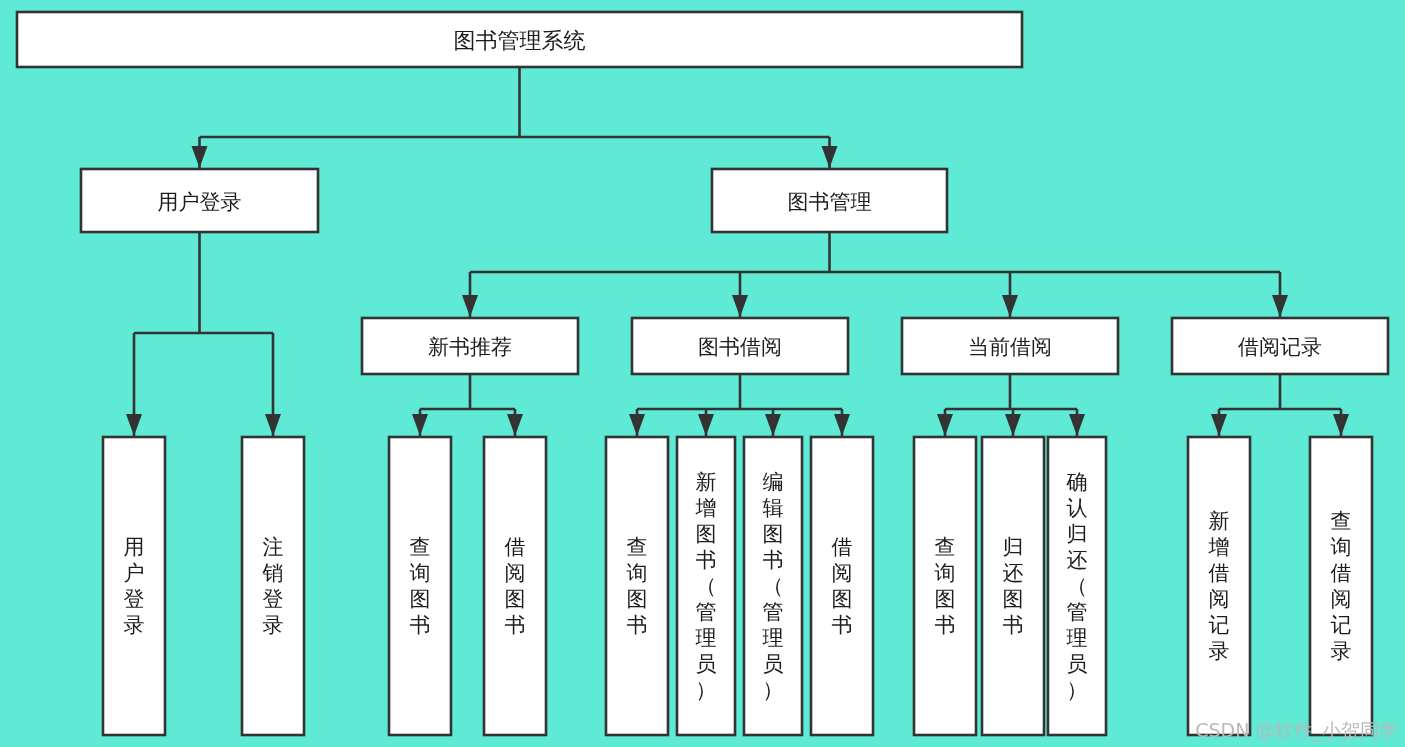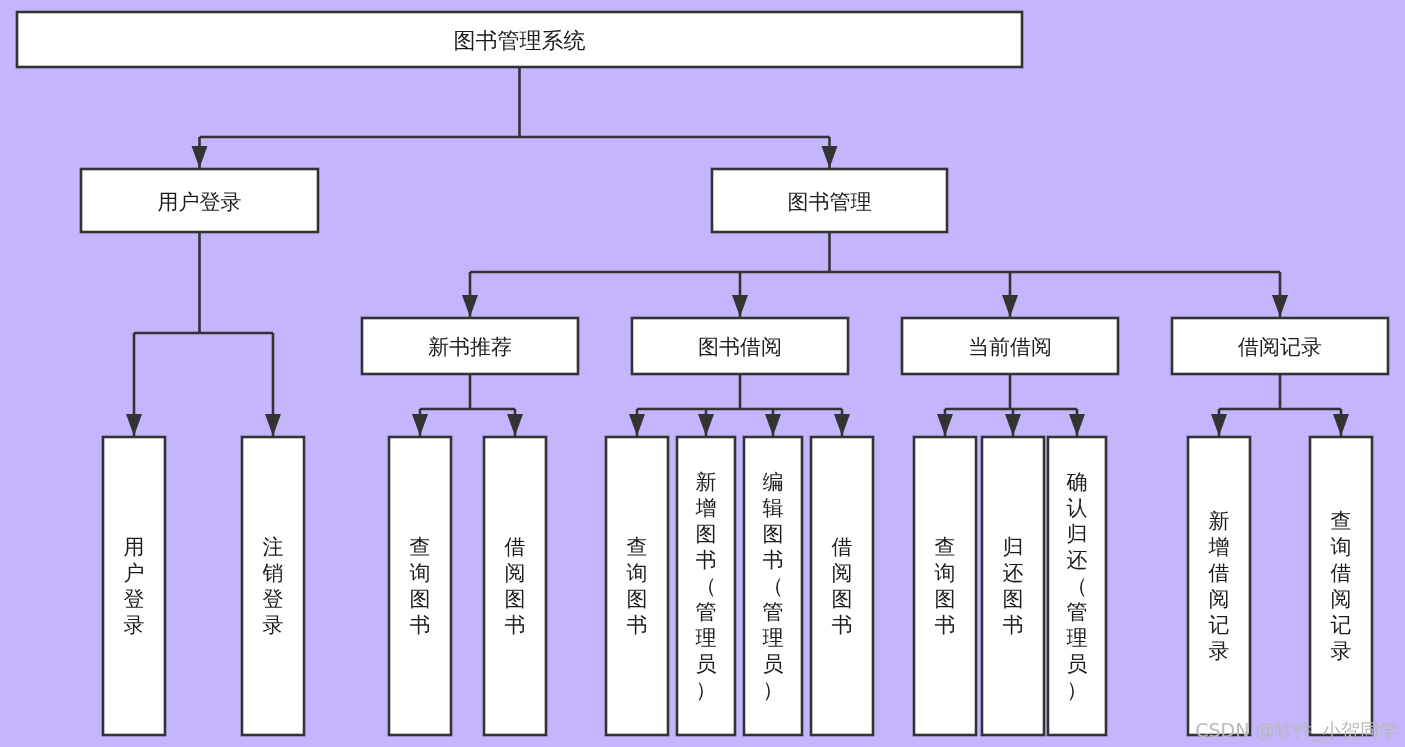--- a/index.html
+++ b/index.html
@@ -11,21 +11,21 @@
   body {
     width: 1405px;
     height: 747px;
     overflow: hidden;
     font-family: "DejaVu Sans", "Liberation Sans", sans-serif;
   }
   #diagram-root {
     position: relative;
     width: 1405px;
     height: 747px;
-    background: #c4b5fd;
+    background: #5eead4;
   }
   svg.diagram-canvas {
     position: absolute;
     top: 0;
     left: 0;
     width: 1405px;
     height: 747px;
     display: block;
   }
   .node-box {

